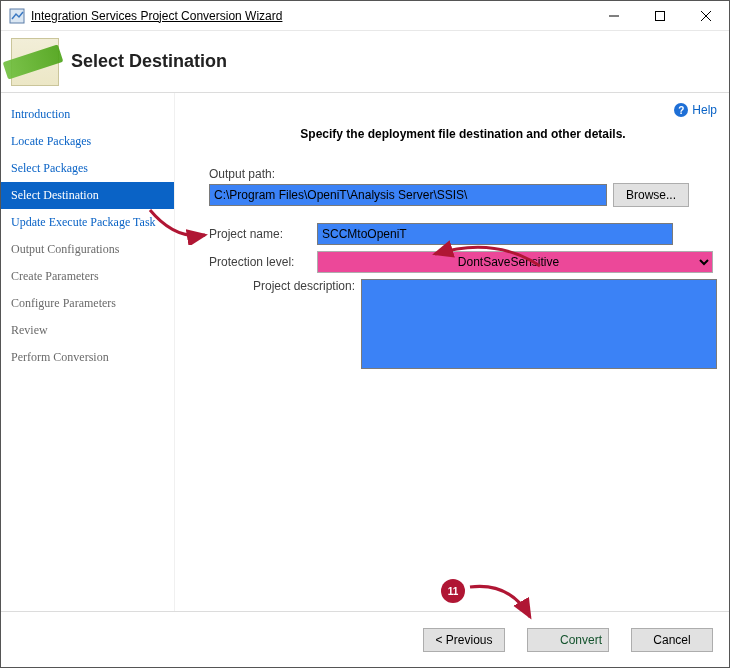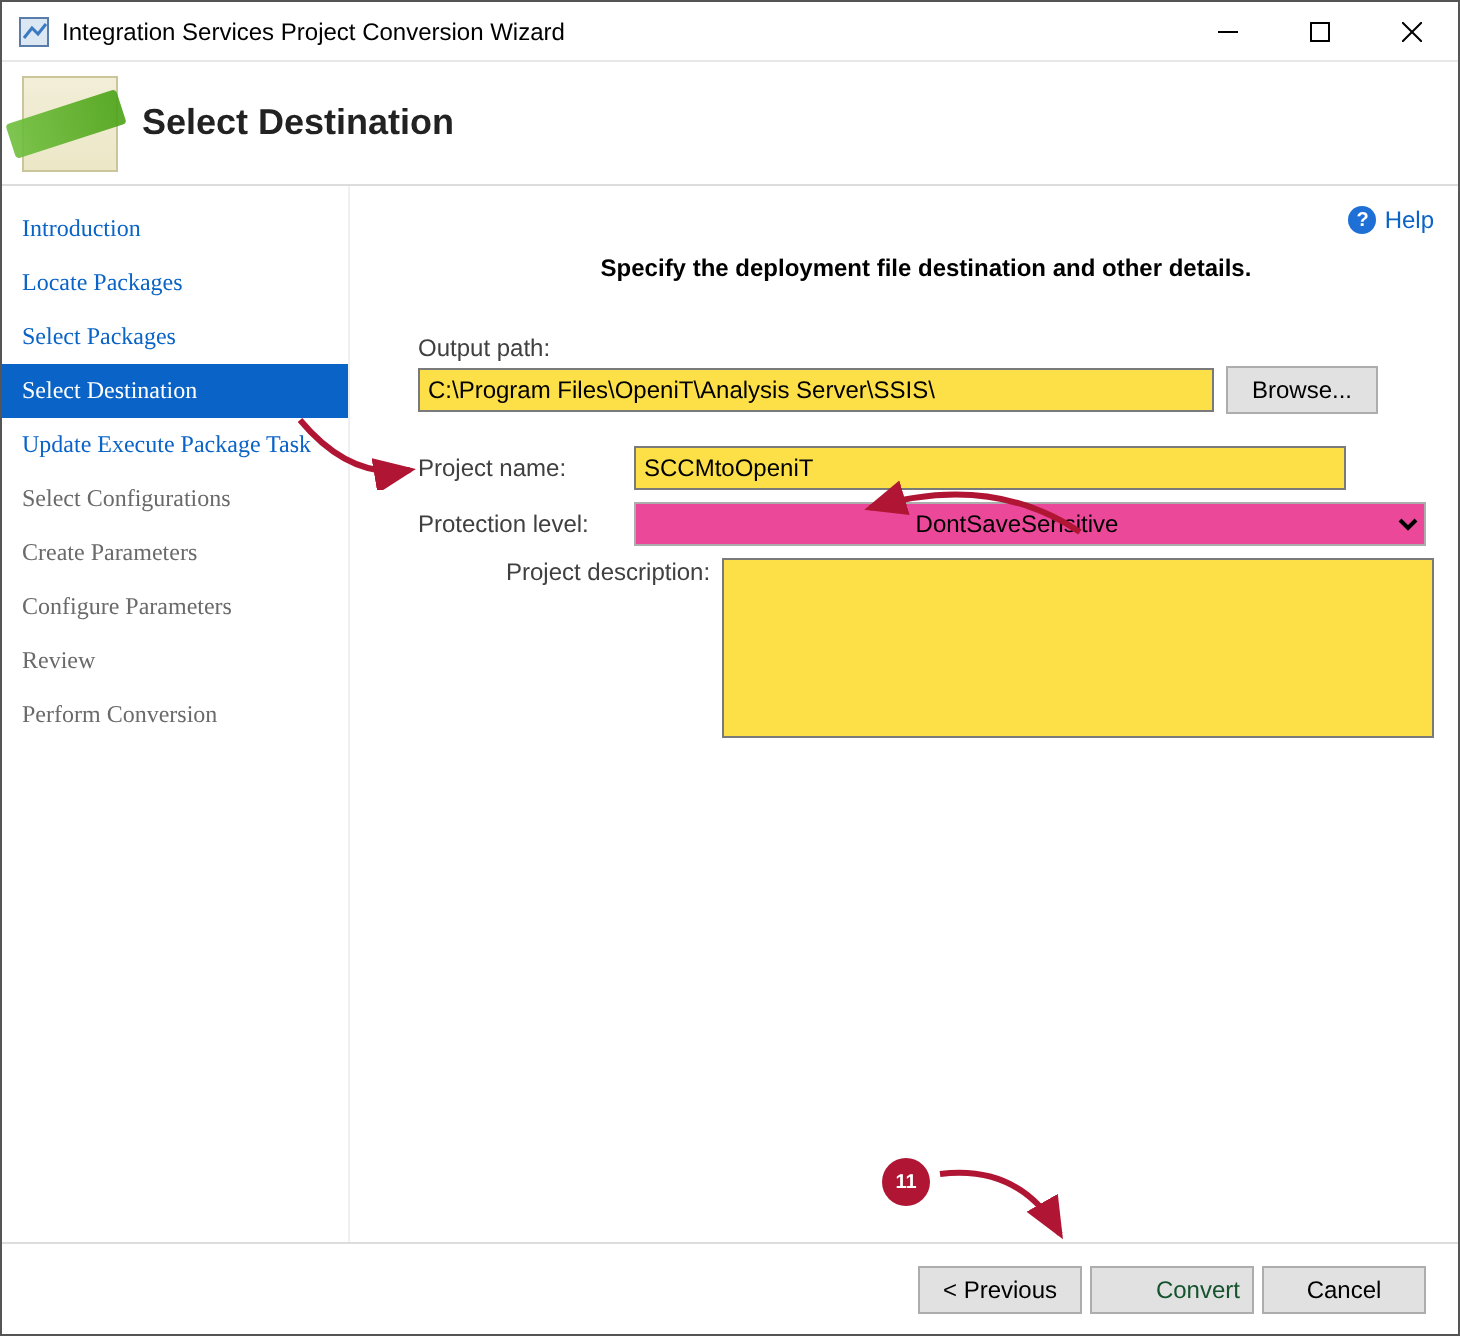--- a/index.html
+++ b/index.html
@@ -21,21 +21,21 @@
     height: 30px;
     display: flex; align-items: center;
     padding-left: 8px;
     border-bottom: 1px solid #e8e8e8;
   }
   .titlebar-icon {
     width: 16px; height: 16px;
     display: inline-flex; align-items: center; justify-content: center;
     margin-right: 6px;
   }
-  .titlebar-text { flex: 1; font-size: 12px; color: #000; }
+  .titlebar-text { flex: 1; font-size: 12px; color: #000; text-decoration: underline; }
   .win-controls { display: flex; }
   .win-btn {
     width: 46px; height: 30px;
     display: flex; align-items: center; justify-content: center;
     font-family: "Segoe UI Symbol", sans-serif;
     font-size: 10px;
     color: #000;
   }
   .header {
     height: 62px;
@@ -101,21 +101,21 @@
     font-size: 10px;
   }
   .instr { font-weight: 700; margin: 0 0 26px 22px; text-align: center; }
   .form { margin-left: 22px; }
   .row { display: flex; align-items: center; margin-bottom: 6px; }
   .row.top { align-items: flex-start; margin-left: 44px; }
   .lbl { width: 108px; color: #404040; }
   .lbl.block { display: block; margin-bottom: 2px; }
   input.text, select.sel, textarea.ta {
     font: inherit;
-    background: #fde047;
+    background: #3b82f6;
     border: 1px solid #7a7a7a;
     padding: 2px 4px;
     height: 22px;
   }
   input#outpath { width: 398px; }
   .browse-btn {
     margin-left: 6px;
     width: 76px; height: 24px;
     background: #e1e1e1;
     border: 1px solid #adadad;
@@ -125,24 +125,24 @@
   select.sel {
     width: 396px;
     height: 22px;
     background: #ec4899;
     border: 1px solid #adadad;
     padding-left: 3px;
     text-align: center;
   }
   textarea.ta { width: 356px; height: 90px; resize: none; }
   .button-bar {
-    height: 46px;
+    height: 56px;
     border-top: 1px solid #dcdcdc;
     display: flex; align-items: center; justify-content: flex-end;
-    gap: 4px;
+    gap: 22px;
     padding: 0 16px;
   }
   .btn {
     width: 82px; height: 24px;
     font: inherit;
     background: #e1e1e1;
     border: 1px solid #adadad;
     cursor: pointer;
   }
   .btn.primary { border: 2px solid #0a63c6; }
@@ -196,21 +196,21 @@
   </div>
 
   <div class="body">
 
     <div class="sidebar">
       <span class="side-item">Introduction</span>
       <span class="side-item">Locate Packages</span>
       <span class="side-item">Select Packages</span>
       <span class="side-item selected">Select Destination</span>
       <span class="side-item">Update Execute Package Task</span>
-      <span class="side-item disabled">Select Configurations</span>
+      <span class="side-item disabled">Output Configurations</span>
       <span class="side-item disabled">Create Parameters</span>
       <span class="side-item disabled">Configure Parameters</span>
       <span class="side-item disabled">Review</span>
       <span class="side-item disabled">Perform Conversion</span>
     </div>
 
     <div class="content">
       <div class="help-row">
         <span class="help-link">
           <span class="help-icon">?</span>

